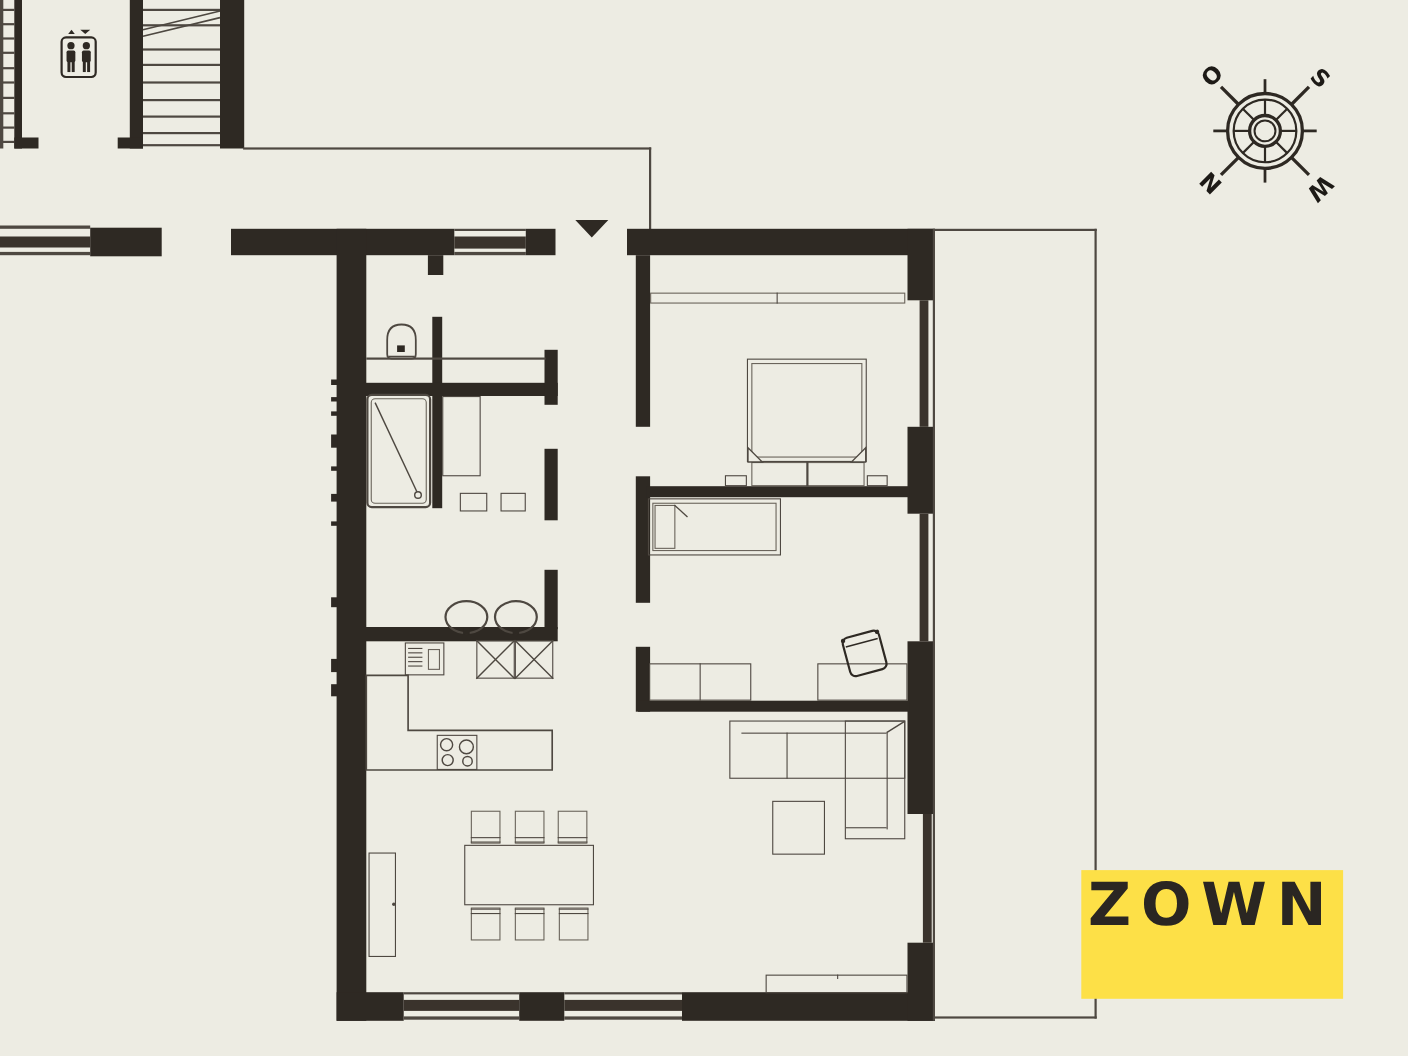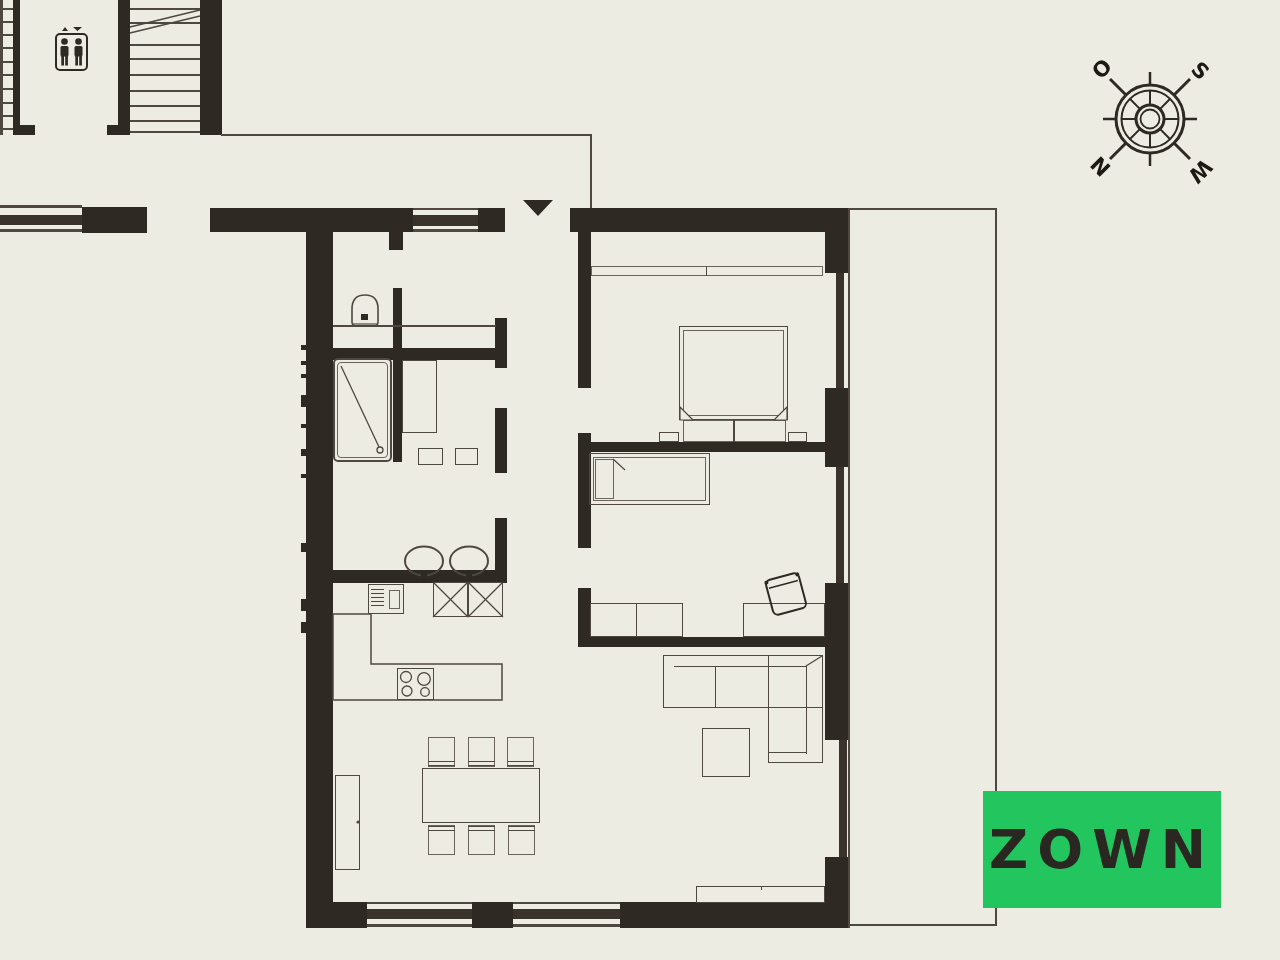--- a/index.html
+++ b/index.html
@@ -8,22 +8,22 @@
   .a{position:absolute;box-sizing:border-box;}
   .w{background:#2e2923;}
   .ln{background:#4e4841;}
   .band{background:#3a332c;}
   .ol{border:1.5px solid #4e4841;background:transparent;}
   .ol1{border:1px solid #6a645b;background:transparent;}
   .dbl{border-top:1.2px solid #4e4841;border-bottom:1.2px solid #4e4841;background:transparent;}
   svg{position:absolute;overflow:visible;}
   .stroke{stroke:#4e4841;fill:none;}
   .dark{stroke:#2e2923;fill:none;}
-  #logo{display:flex;align-items:center;justify-content:center;
-        background:#22c55e;color:#2a2622;font-weight:bold;font-size:54px;
+  #logo{display:flex;align-items:flex-start;justify-content:center;
+        background:#fde047;color:#2a2622;font-weight:bold;font-size:54px;
         letter-spacing:9px;font-family:"DejaVu Sans","Liberation Sans",sans-serif;}
   .cletter{font-size:21px;font-weight:bold;fill:#1d1a16;font-family:"DejaVu Sans","Liberation Sans",sans-serif;}
 </style>
 </head>
 <body>
 
 <div id="plan">
 
   <div class="a ln" style="left:0;top:0;width:2.5px;height:135px"></div>
   <div class="a ln" style="left:0;top:8px;width:13px;height:1.5px"></div>

